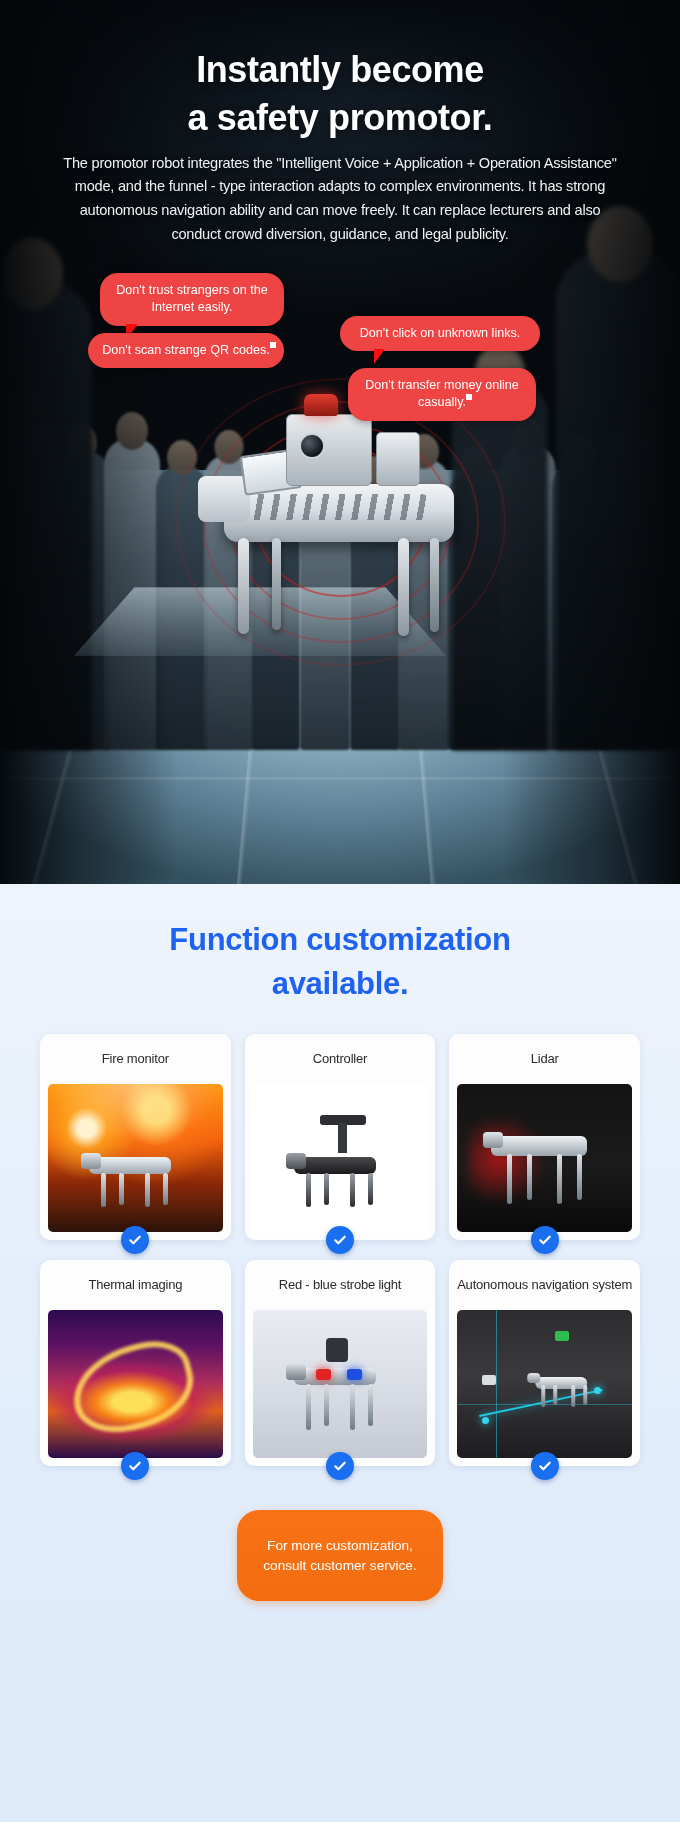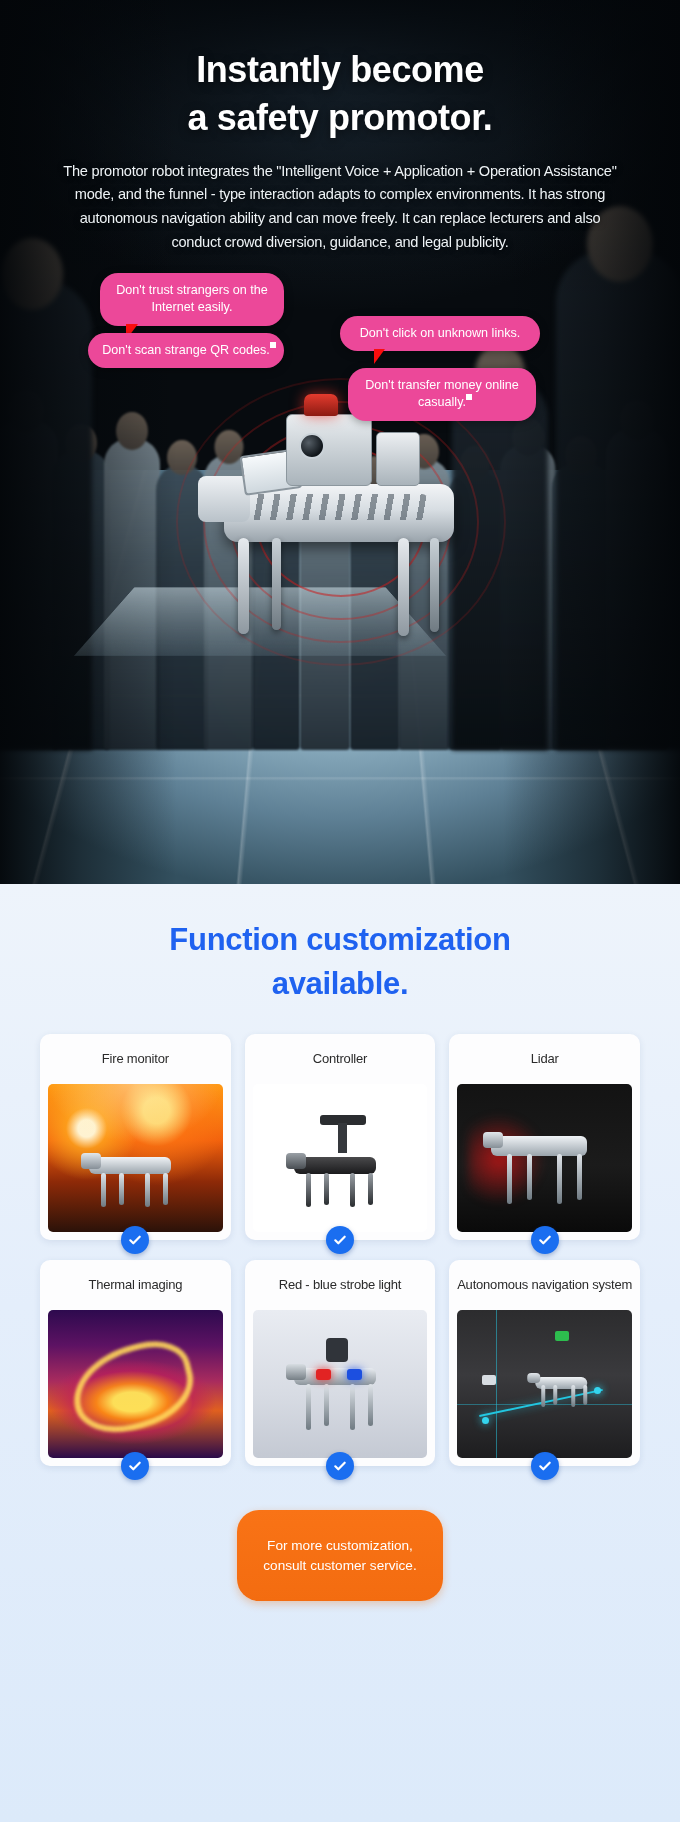--- a/index.html
+++ b/index.html
@@ -130,33 +130,33 @@
   .hero-copy { position: absolute; left: 0; right: 0; top: 46px; text-align: center; z-index: 6; }
   .hero-title {
     color: #fff;
     font-size: 36px;
     font-weight: 700;
     line-height: 1.33;
     letter-spacing: -.4px;
     text-shadow: 0 2px 10px rgba(0,0,0,.55);
   }
   .hero-sub {
-    margin: 18px auto 0;
+    margin: 10px auto 0;
     width: 560px;
     color: #eef3f6;
     font-size: 14.6px;
     line-height: 1.62;
     letter-spacing: -.25px;
     text-shadow: 0 1px 6px rgba(0,0,0,.7);
   }
 
   
   .bubble {
     position: absolute;
-    background: #ec4899;
+    background: #ef4444;
     color: #fff;
     border-radius: 18px;
     font-size: 12.6px;
     line-height: 1.38;
     text-align: center;
     padding: 9px 14px;
     z-index: 8;
     box-shadow: 0 2px 8px rgba(0,0,0,.35);
   }
   .bubble::after {

